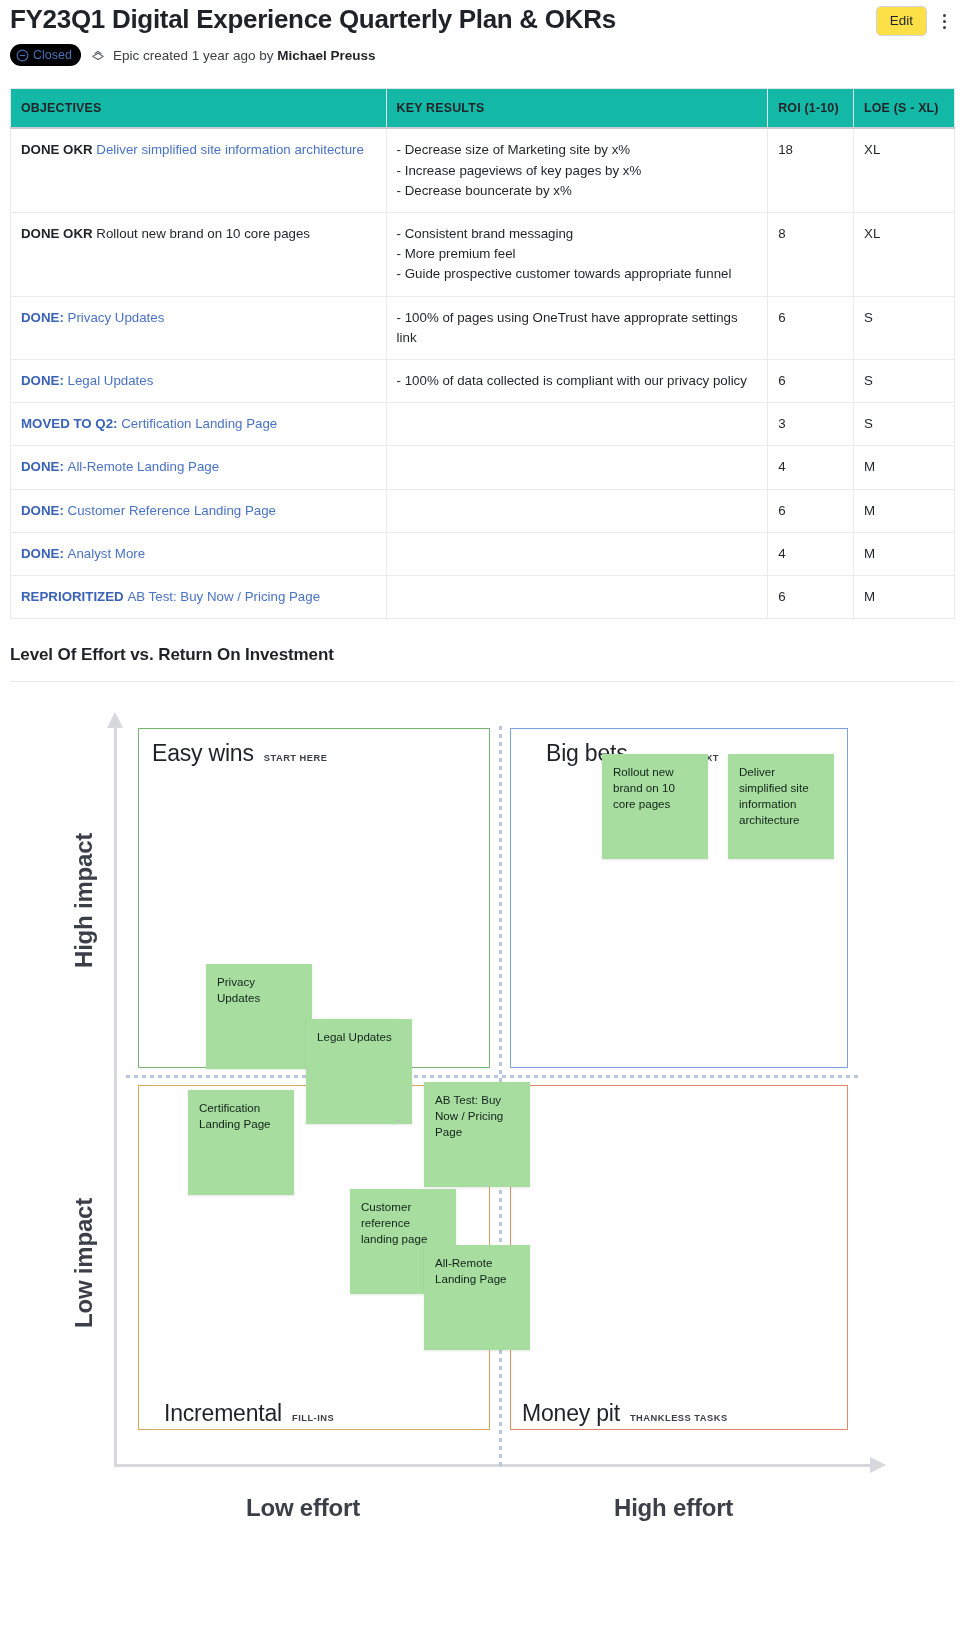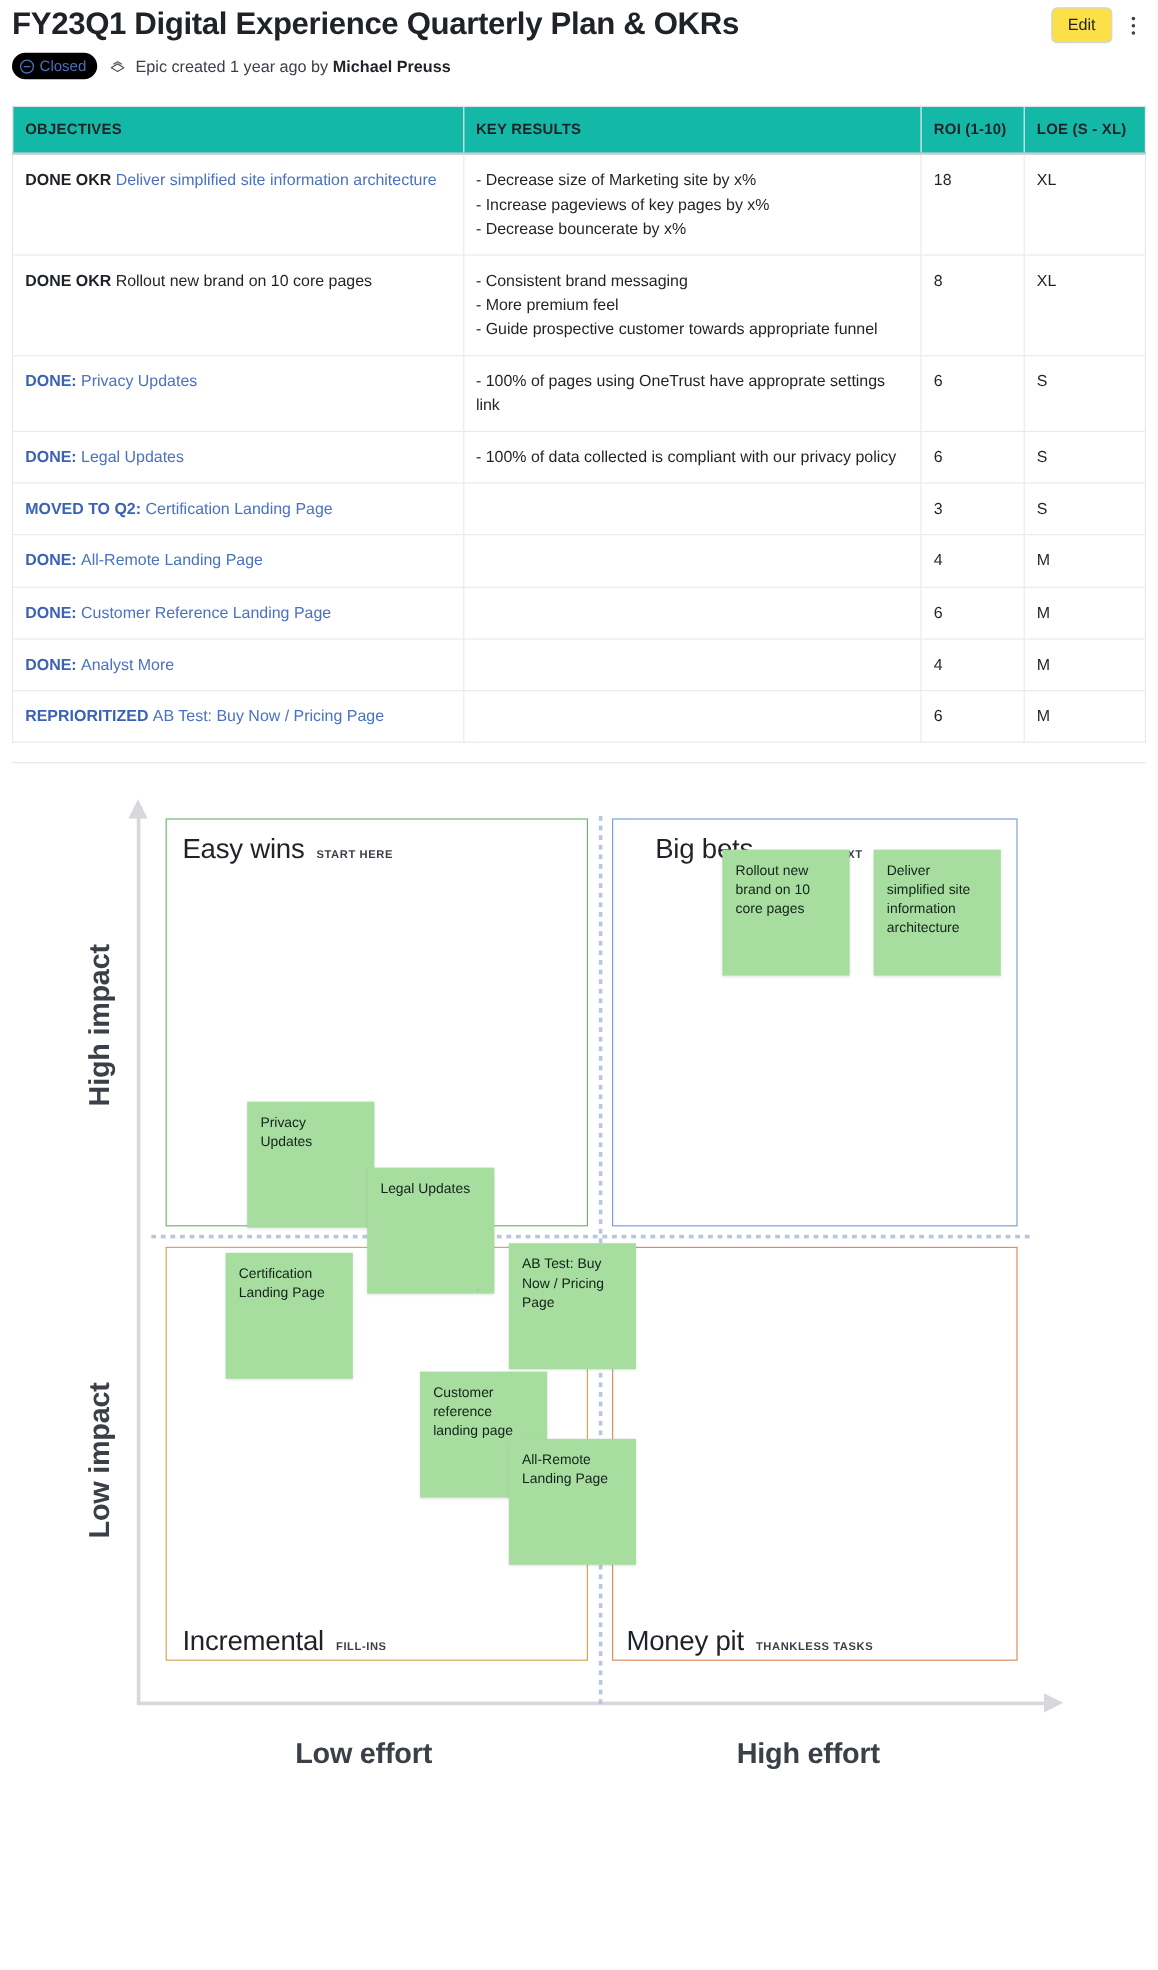--- a/index.html
+++ b/index.html
@@ -102,21 +102,21 @@
   .quad-big    { left: 500px; top: 40px;  width: 338px; height: 340px; border: 1px solid #7e9fe0; }
   .quad-incr   { left: 128px; top: 397px; width: 352px; height: 345px; border: 1px solid #d7a55a; }
   .quad-money  { left: 500px; top: 397px; width: 338px; height: 345px; border: 1px solid #e08b62; }
 
   .quad-head { position: absolute; display: flex; align-items: baseline; gap: 10px; }
   .quad-head .q-name { font-size: 23px; color: #1f2328; font-weight: 400; letter-spacing: -0.2px;}
   .quad-head .q-sub { font-size: 9.3px; color: #3b4048; letter-spacing: 0.5px; font-weight: 600; }
 
   .qh-easy  { left: 142px; top: 52px; }
   .qh-big   { left: 536px; top: 52px; }
-  .qh-incr  { left: 142px; top: 712px; }
+  .qh-incr  { left: 154px; top: 712px; }
   .qh-money { left: 512px; top: 712px; }
 
   
   .mid-v {
     position: absolute; left: 489px; top: 38px; width: 3px; height: 740px;
     background-image: linear-gradient(to bottom, #b9c6de 0 4px, transparent 4px 8px);
     background-size: 3px 8px;
   }
   .mid-h {
     position: absolute; left: 116px; top: 387px; height: 3px; width: 734px;
@@ -257,20 +257,21 @@
         </tr>
         <tr>
           <td><span class="tag-status">REPRIORITIZED </span><span class="tag-link">AB Test: Buy Now / Pricing Page</span></td>
           <td class="cell-kr"></td>
           <td>6</td>
           <td>M</td>
         </tr>
       </tbody>
   </table>
 
+  <h2 class="chart-title">Level Of Effort vs. Return On Investment</h2>
   <div class="chart-sep"></div>
 
   <div class="matrix-wrap">
 
     <div class="y-arrow"></div>
     <div class="y-axis-line"></div>
     <div class="x-axis-line"></div>
     <div class="x-arrow"></div>
 
     <div class="lbl-high-impact">High impact</div>

